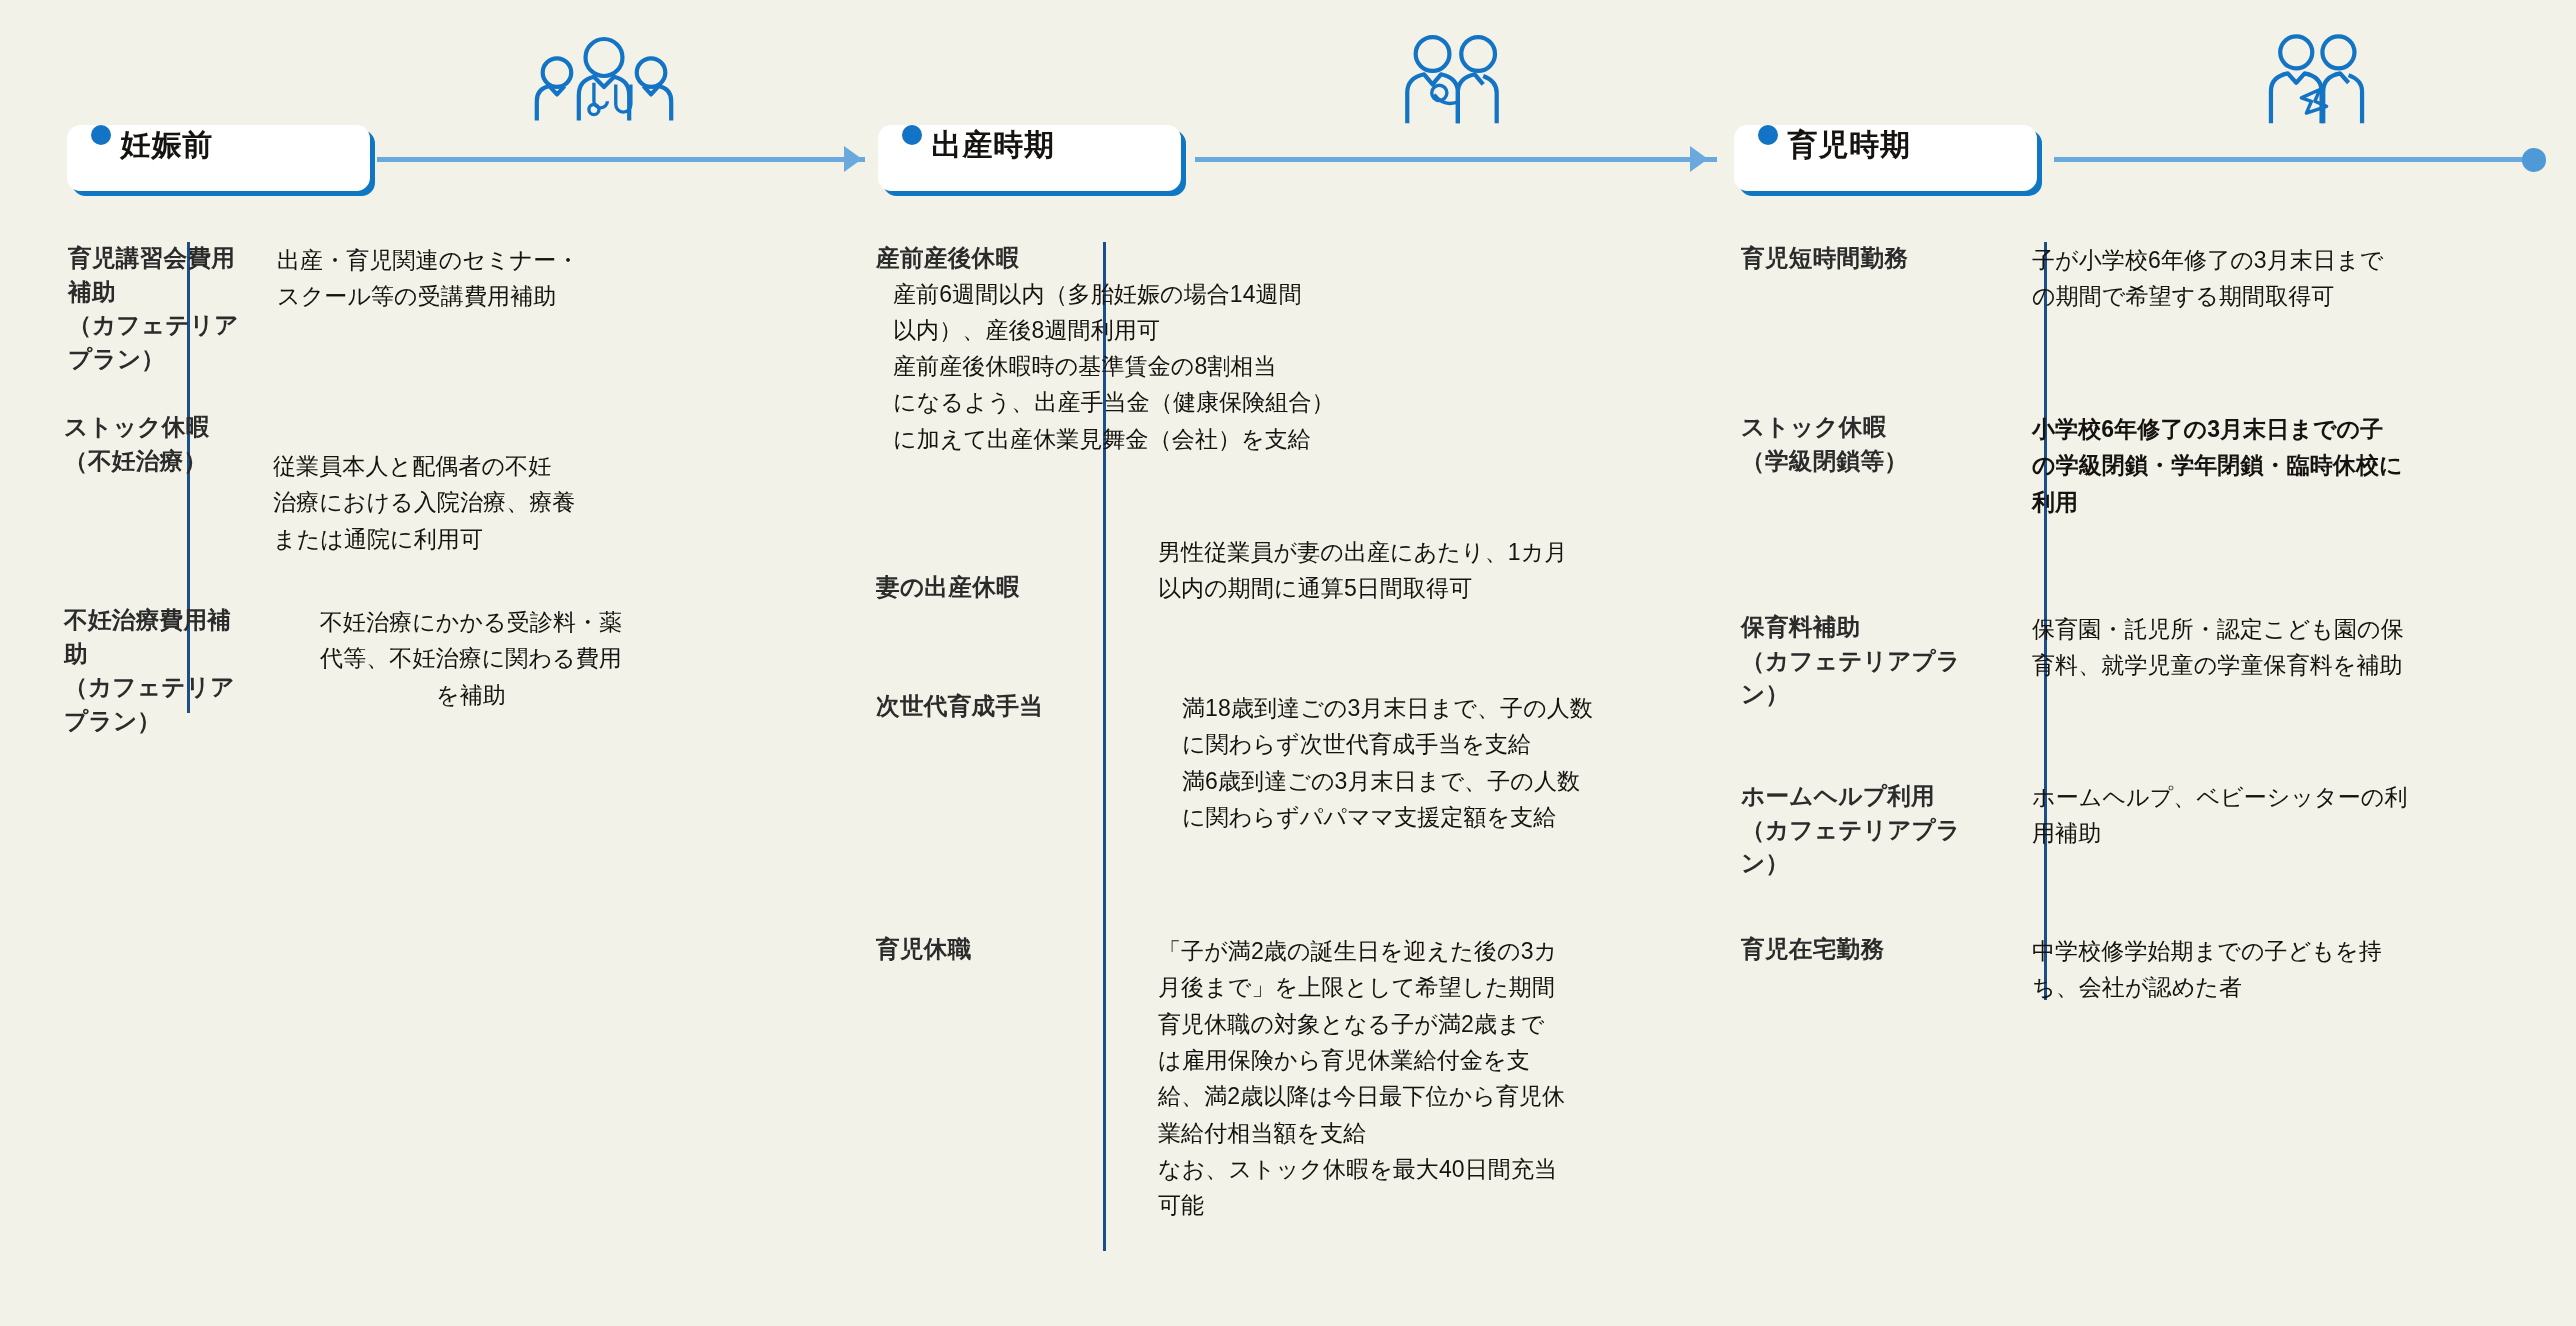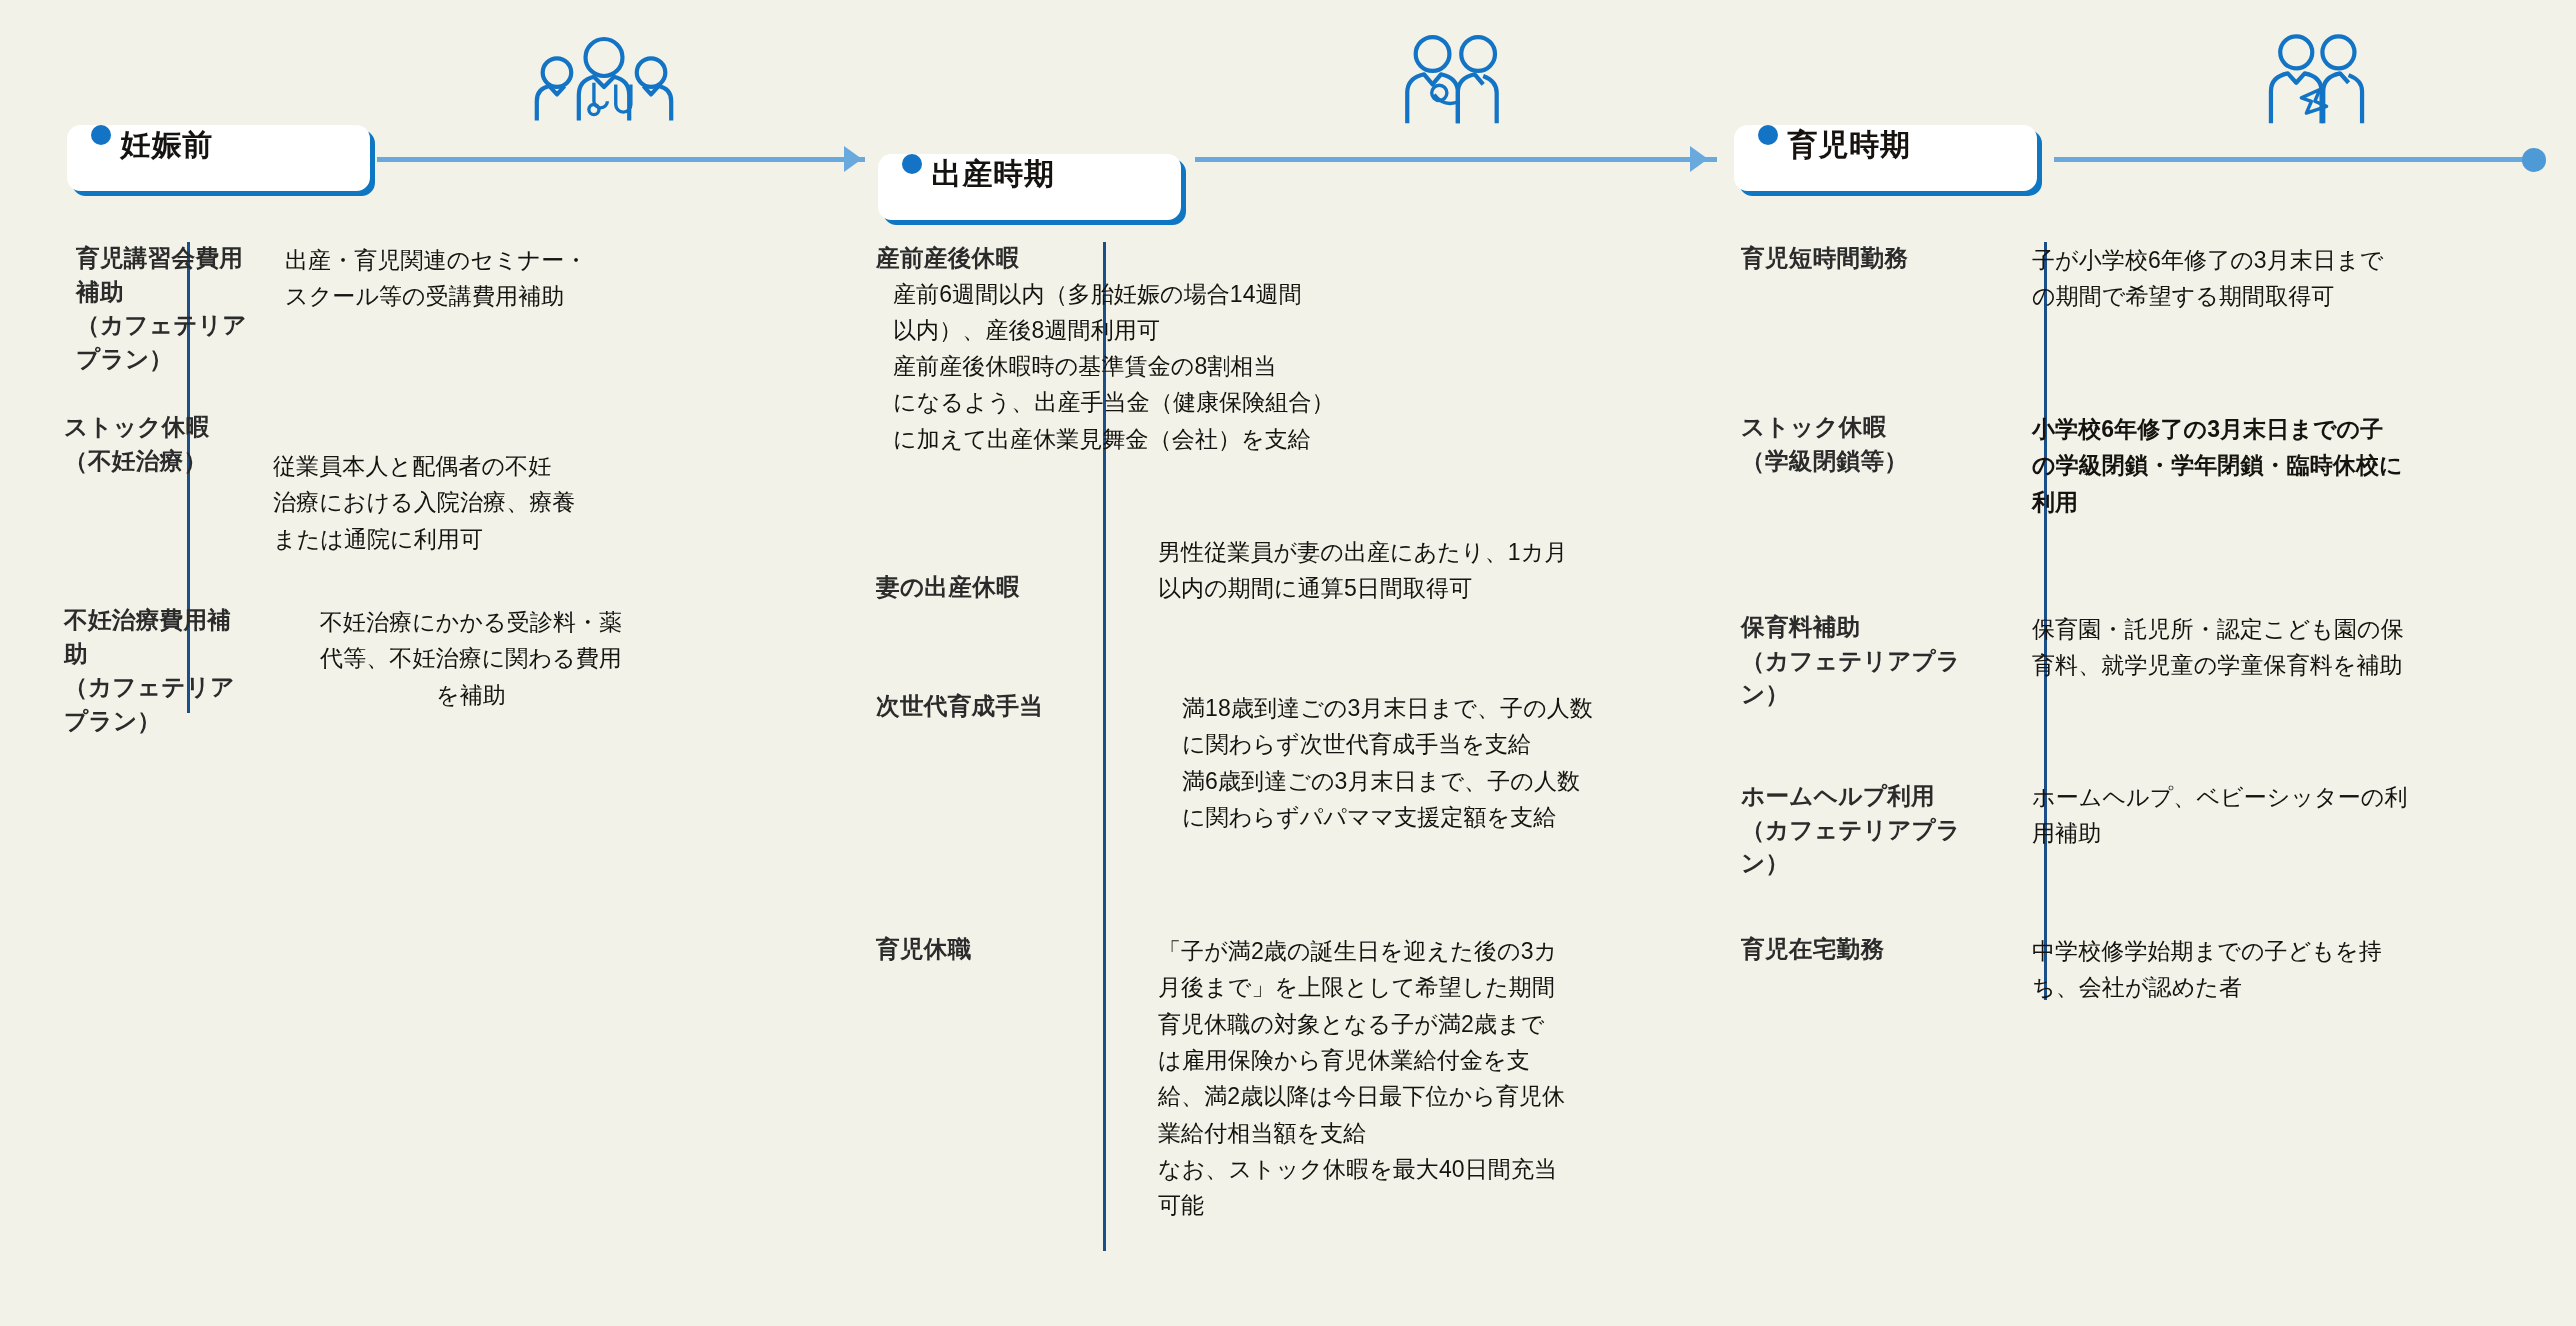--- a/index.html
+++ b/index.html
@@ -53,21 +53,21 @@
     margin-right: 10px;
   }
   .stage-label {
     font-size: 30px;
     font-weight: 700;
     letter-spacing: 0.8px;
     color: #16120f;
   }
 
   .chip-1 { left: 67px;   top: 125px; width: 303px; }
-  .chip-2 { left: 878px; top: 125px; width: 303px; margin-top: 29px; }
+  .chip-2 { left: 878px; top: 125px; width: 303px; }
   .chip-3 { left: 1734px; top: 125px; width: 303px; }
 
   .connector {
     position: absolute;
     height: 5px;
     background: #6aa9dd;
     top: 157px;
   }
   .conn-1 { left: 377px;  width: 488px; }
   .conn-2 { left: 1195px; width: 522px; }
@@ -214,21 +214,21 @@
     </div>
     <div class="stage-chip chip-3">
       <span class="stage-dot"></span>
       <span class="stage-label">育児時期</span>
     </div>
   </div>
 
   <div>
     <div class="rule c1-rule" style="top:242px; height:471px;"></div>
 
-    <div class="row" style="left:76px; top:242px;justify-content:flex-end;">
+    <div class="row" style="left:68px; top:242px;justify-content:flex-end;">
       <div class="term c1-term">育児講習会費用補助
 （カフェテリアプラン）</div>
       <div class="desc c1-desc" style="margin-left:15px;">出産・育児関連のセミナー・
 スクール等の受講費用補助</div>
     </div>
 
     <div class="row" style="left:64px; top:411px;">
       <div class="term c1-term">ストック休暇
 （不妊治療）</div>
       <div class="desc c1-desc" style="margin-left:15px;margin-top:37px;">従業員本人と配偶者の不妊

